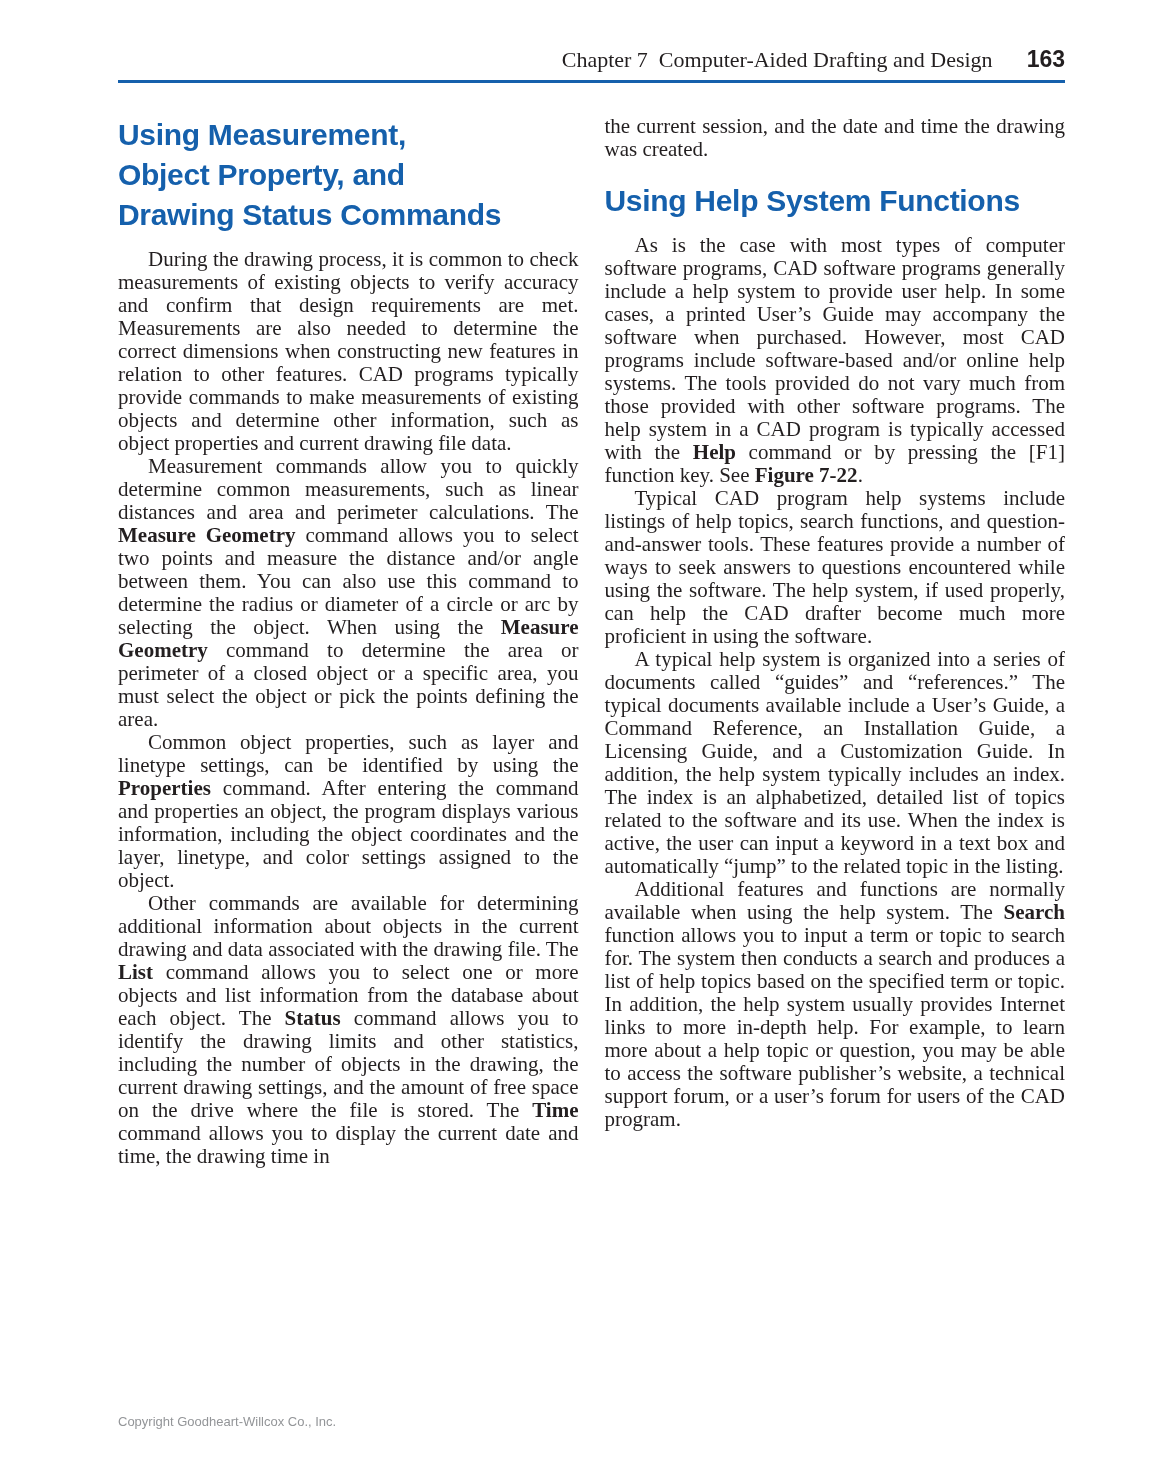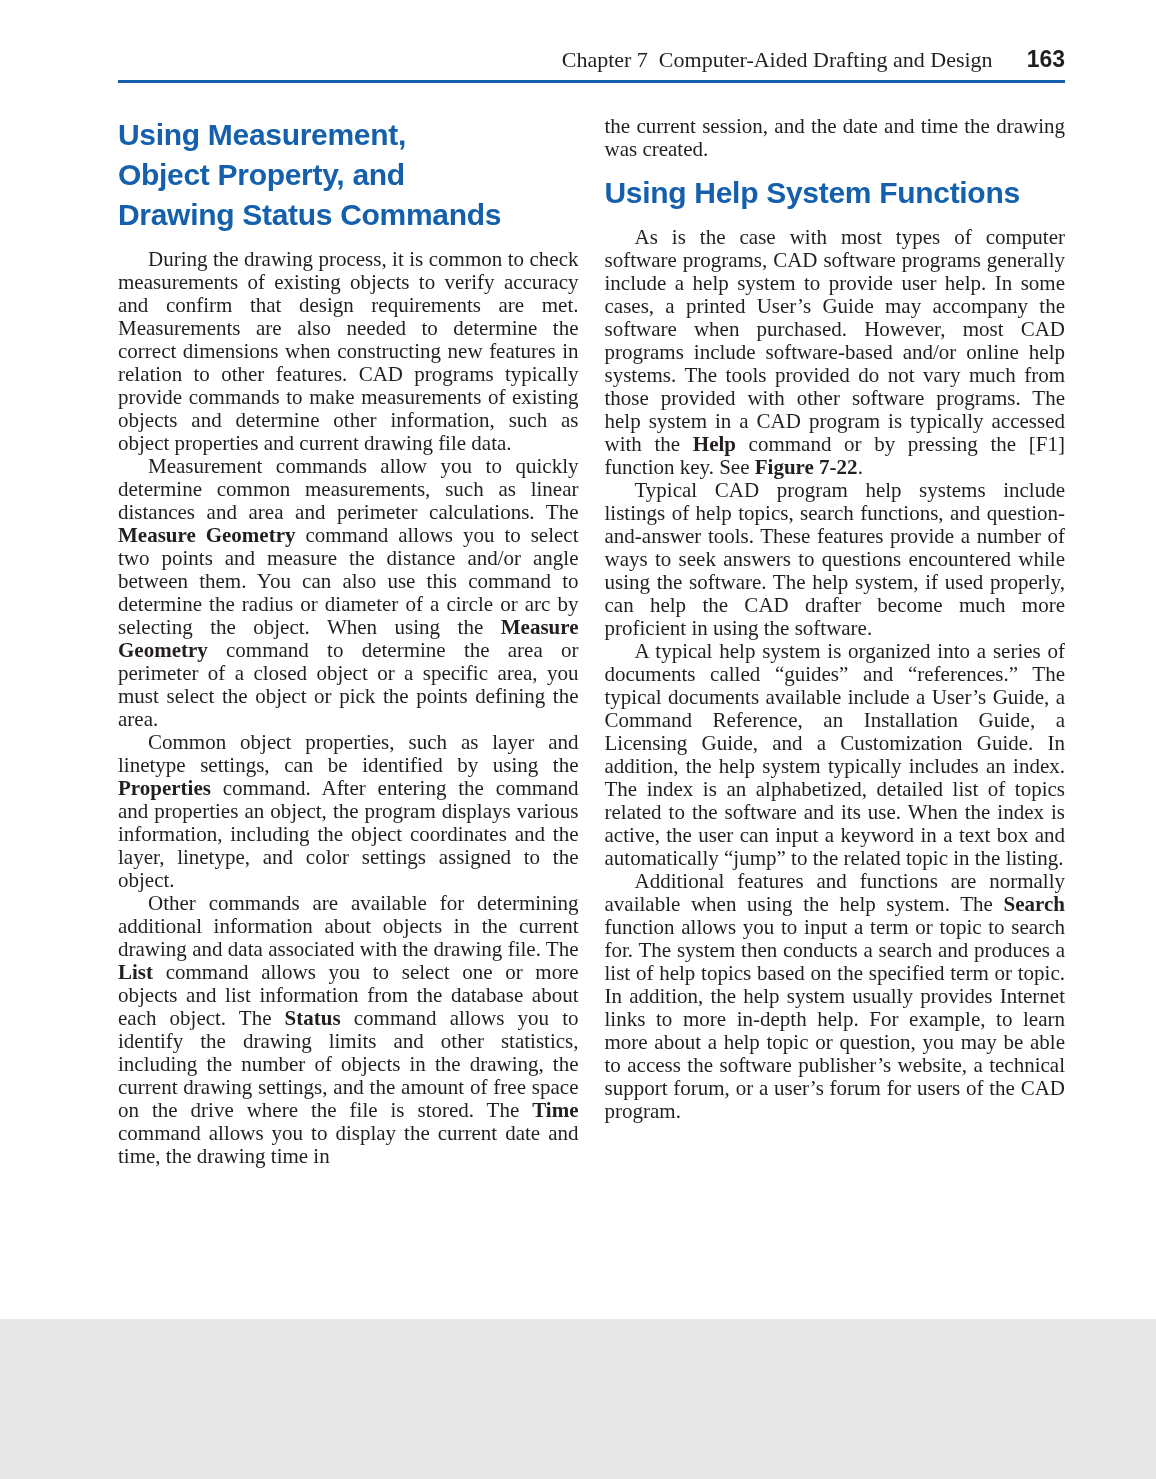--- a/index.html
+++ b/index.html
@@ -1,18 +1,18 @@
 <!DOCTYPE html>
 <html><head>
 <meta charset="utf-8">
 <style>
   html,body{margin:0;padding:0;background:#e8e8e8;}
   .page{
     position:relative;
-    width:1156px;height:1319px;
+    width:1156px;height:1479px;
     background:#ffffff;
     margin:0 auto;
     overflow:hidden;
     font-family:"Liberation Serif", serif;
     color:#231f20;
   }
   .content{
     position:absolute;
     left:118px; width:947px; top:46px;
   }
@@ -56,21 +56,21 @@
   .col p{
     margin:0;
     font-size:21px;
     line-height:23px;
     text-align:justify;
     text-indent:30px;
   }
   .col p.no-indent{text-indent:0;}
   .col p b{font-weight:700;}
   .right-col h1.section-heading{
-    margin-top:12px;
+    margin-top:20px;
   }
   .footer{
     position:absolute;
     left:118px;
     top:1414px;
     font-family:"Liberation Sans", sans-serif;
     font-size:13px;
     color:#939598;
   }
 </style>

